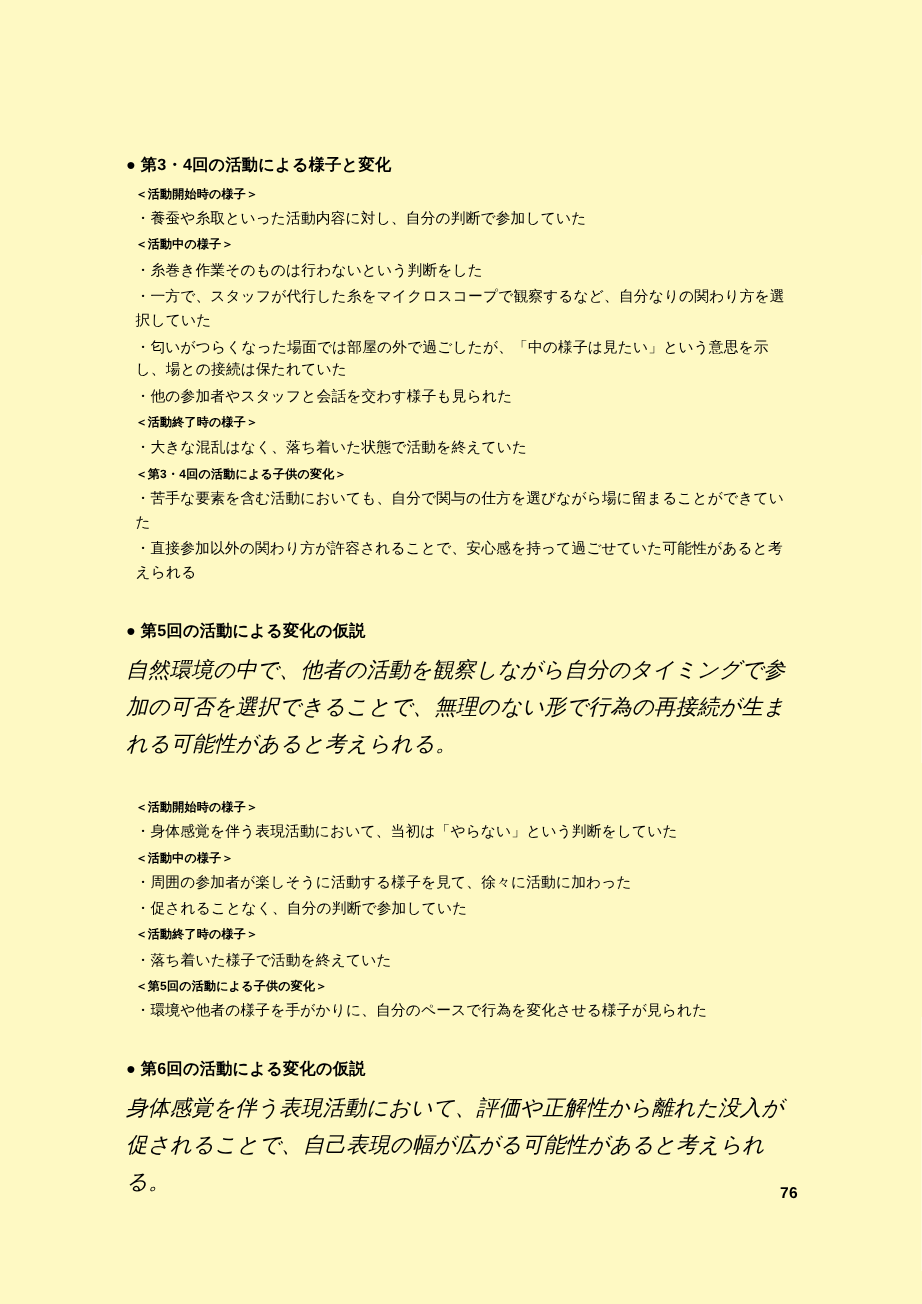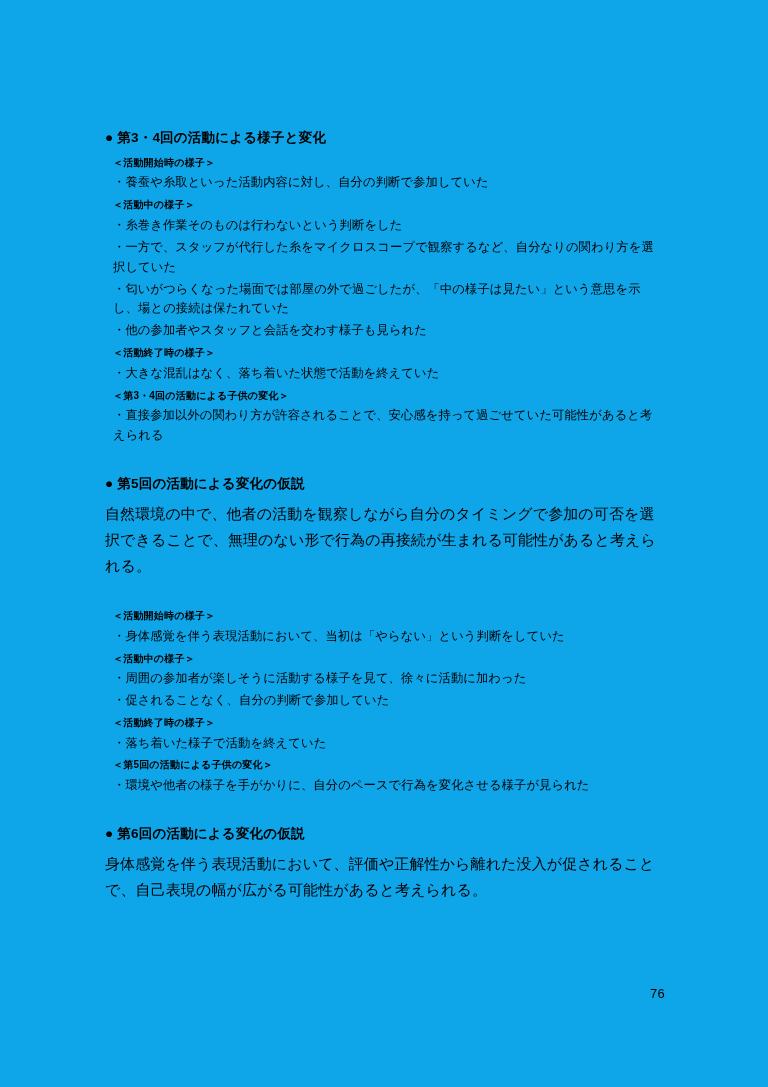--- a/index.html
+++ b/index.html
@@ -14,21 +14,21 @@
     color: #000000;
     position: relative;
     overflow: hidden;
   }
   .page {
     position: absolute;
     left: 0;
     top: 0;
     width: 768px;
     height: 1087px;
-    background: #0ea5e9;
+    background: #fef9c3;
   }
   .content {
     position: absolute;
     left: 105px;
     top: 128px;
     width: 560px;
   }
   .section {
     margin-bottom: 0;
   }
@@ -49,31 +49,32 @@
     margin: 4px 0 3px 8px;
     letter-spacing: 0.2px;
   }
   .line {
     font-size: 12.3px;
     line-height: 1.62;
     margin: 0 0 2px 8px;
     letter-spacing: 0.1px;
   }
   .para {
-    font-size: 15px;
+    font-size: 18px;
     line-height: 1.72;
     margin: 2px 0 0 0;
     letter-spacing: 0.1px;
+    font-style: italic;
   }
   .page-number {
     position: absolute;
     right: 103px;
     bottom: 86px;
     font-size: 13px;
-    font-weight: normal;
+    font-weight: bold;
     letter-spacing: 0.3px;
   }
 </style>
 </head>
 <body>
 
 <div class="page">
   <div class="content">
 
     <div class="section">
@@ -85,20 +86,21 @@
       <div class="h-sub">＜活動中の様子＞</div>
       <div class="line">・糸巻き作業そのものは行わないという判断をした</div>
       <div class="line">・一方で、スタッフが代行した糸をマイクロスコープで観察するなど、自分なりの関わり方を選択していた</div>
       <div class="line">・匂いがつらくなった場面では部屋の外で過ごしたが、「中の様子は見たい」という意思を示し、場との接続は保たれていた</div>
       <div class="line">・他の参加者やスタッフと会話を交わす様子も見られた</div>
 
       <div class="h-sub">＜活動終了時の様子＞</div>
       <div class="line">・大きな混乱はなく、落ち着いた状態で活動を終えていた</div>
 
       <div class="h-sub">＜第3・4回の活動による子供の変化＞</div>
+      <div class="line">・苦手な要素を含む活動においても、自分で関与の仕方を選びながら場に留まることができていた</div>
       <div class="line">・直接参加以外の関わり方が許容されることで、安心感を持って過ごせていた可能性があると考えられる</div>
     </div>
 
     <div class="block-gap"></div>
 
     <div class="section">
       <div class="h-bullet">● 第5回の活動による変化の仮説</div>
       <div class="para">自然環境の中で、他者の活動を観察しながら自分のタイミングで参加の可否を選択できることで、無理のない形で行為の再接続が生まれる可能性があると考えられる。</div>
     </div>
 

